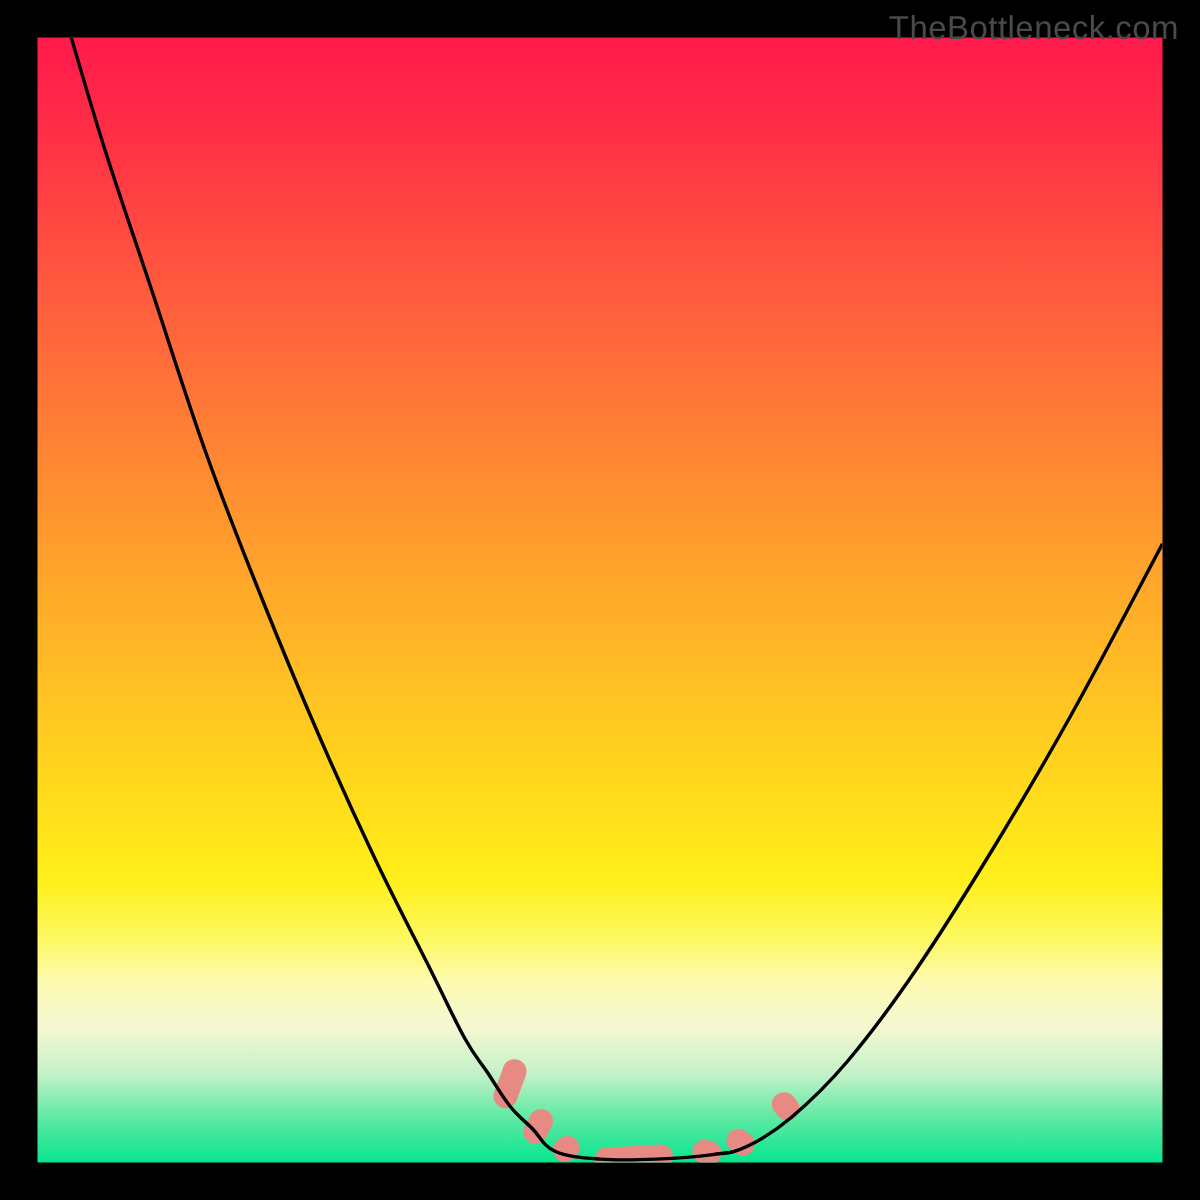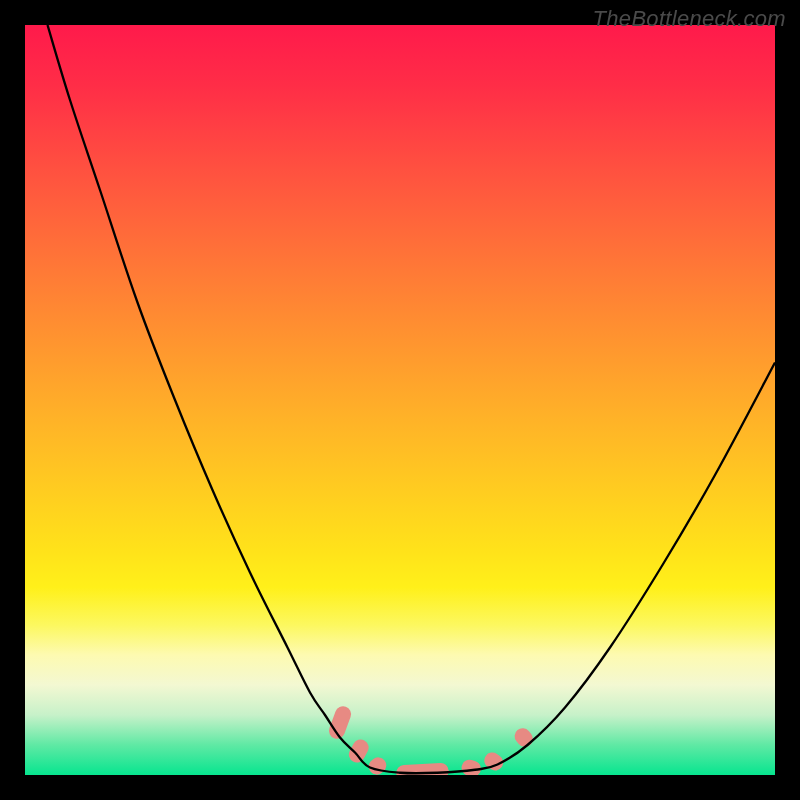--- a/index.html
+++ b/index.html
@@ -40,21 +40,20 @@
     );
   }
   .watermark {
     position: absolute;
     top: 6px;
     right: 14px;
     color: #4a4a4a;
     font-size: 22px;
     letter-spacing: 0.3px;
     font-weight: 500;
-    font-style: italic;
   }
   svg.curves {
     position: absolute;
     left: 0; top: 0;
     width: 750px; height: 750px;
   }
 </style>
 </head>
 <body>
 

